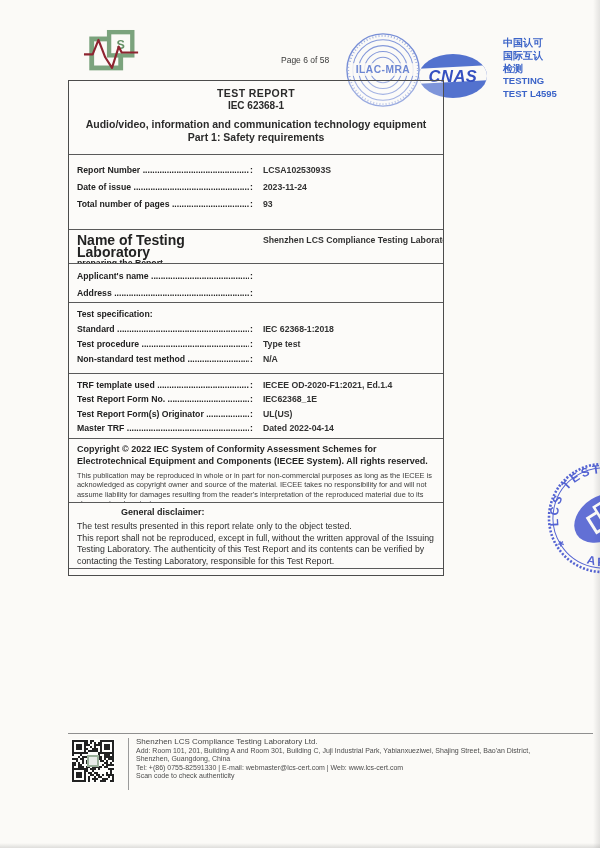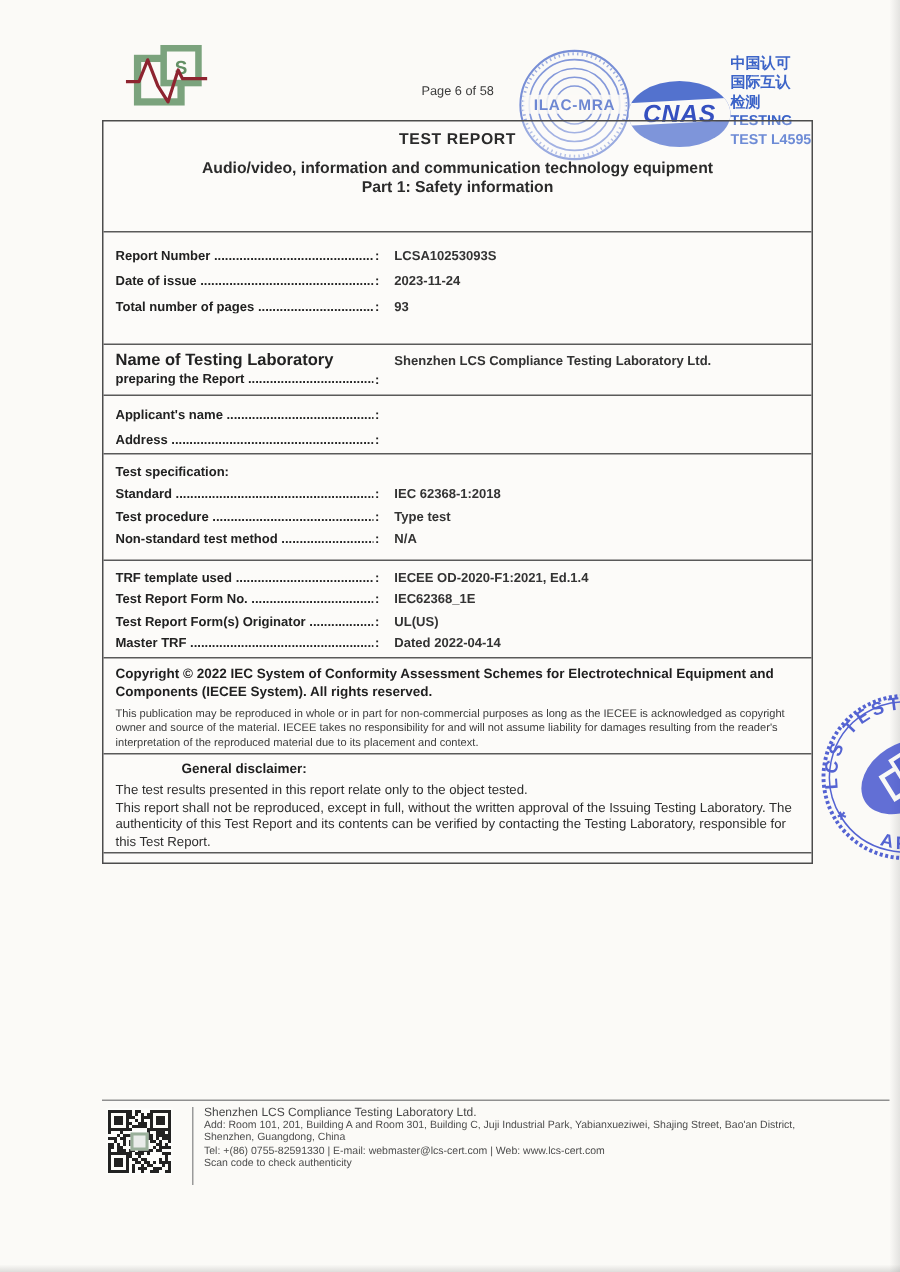--- a/index.html
+++ b/index.html
@@ -12,26 +12,26 @@
   .edge-right { position:absolute; right:0; top:0; width:7px; height:100%;
     background:linear-gradient(to right, rgba(120,120,120,0), rgba(120,120,120,.18)); }
   .edge-bottom { position:absolute; left:0; bottom:0; width:100%; height:5px;
     background:linear-gradient(to bottom, rgba(120,120,120,0), rgba(120,120,120,.22)); }
 
   
   .logo { position:absolute; left:83px; top:28px; width:58px; height:47px; }
   .page-indicator { position:absolute; left:281px; top:55px; font-size:8.5px; color:#3a3a3a; }
   .ilac-stamp { position:absolute; left:344px; top:31px; width:78px; height:78px; opacity:.82; }
   .cnas-logo { position:absolute; left:417px; top:51px; width:72px; height:50px; }
-  .cnas-text { position:absolute; left:487px; top:37px; line-height:1.28; color:#3c64c8; }
+  .cnas-text { position:absolute; left:503px; top:37px; line-height:1.28; color:#3c64c8; }
   .cnas-text .zh { font-size:10px; font-weight:bold; font-family:"DejaVu Sans",sans-serif; }
   .cnas-text .en { font-size:9.5px; font-weight:bold; }
 
   
-  .report { position:absolute; left:68px; top:80px; width:474px;
+  .report { position:absolute; left:68px; top:80px; width:376px;
     border:1.2px solid #4c4c4c; background:rgba(255,255,255,.25); }
   .sec { border-top:1px solid #5a5a5a; padding:0 8px; overflow:hidden; }
   .sec:first-child { border-top:none; }
   .sec-head { height:73px; text-align:center; padding-top:6px; }
   .doc-type { font-size:10.5px; font-weight:bold; letter-spacing:.4px; }
   .doc-standard { font-size:10px; font-weight:bold; margin-top:1px; }
   .doc-title1 { font-size:10.5px; font-weight:bold; margin-top:7px; }
   .doc-title2 { font-size:10.5px; font-weight:bold; margin-top:1px; }
 
   .sec-meta { height:75px; padding-top:3px; }
@@ -44,21 +44,21 @@
   .sec-blank { height:7px; }
 
   .frow { display:flex; align-items:flex-start; }
   .pt6 { padding-top:7px; } .pt5 { padding-top:5px; } .pt4 { padding-top:4.5px; }
   .flbl-wrap { width:172px; display:flex; flex:none; }
   .flbl { flex:1 1 auto; overflow:hidden; white-space:nowrap;
     font-size:8.7px; font-weight:bold; color:#222; }
   .fcolon { flex:none; font-size:8.7px; font-weight:bold; color:#222; padding-left:1px; }
   .fval { font-size:8.7px; color:#333; margin-left:10px; white-space:nowrap;font-weight:bold; }
   .two-line .flbl-col { width:172px; flex:none; }
-  .two-line .l1 { font-size:11px; font-weight:bold; color:#222; line-height:11.5px; }
+  .two-line .l1 { font-size:14px; font-weight:bold; color:#222; line-height:11.5px; }
   .two-line .l2 { font-size:8.7px; font-weight:bold; color:#222; line-height:11.5px;
     overflow:hidden; white-space:nowrap; }
   .two-line .fcolon { align-self:flex-end; }
   .spec-heading { font-size:8.7px; font-weight:bold; color:#222; padding-top:6px; }
 
   .copy-notice { font-size:9px; font-weight:bold; line-height:11.5px; color:#1f1f1f; }
   .copy-note { font-size:7.4px; line-height:9.3px; color:#3a3a3a; margin-top:4px; }
   .disc-heading { font-size:9px; font-weight:bold; color:#1f1f1f;margin-left:44px; }
   .disc-body { font-size:8.8px; line-height:11.6px; color:#2e2e2e; margin-top:4px; white-space:pre-line; }
 
@@ -122,22 +122,23 @@
     <div class="zh">国际互认</div>
     <div class="zh">检测</div>
     <div class="en">TESTING</div>
     <div class="en">TEST L4595</div>
   </div>
 
   <div class="report">
 
     <div class="sec sec-head">
       <div class="doc-type">TEST REPORT</div>
+      <div class="doc-standard">IEC 62368-1</div>
       <div class="doc-title1">Audio/video, information and communication technology equipment</div>
-      <div class="doc-title2">Part 1: Safety information</div>
+      <div class="doc-title2">Part 1: Safety requirements</div>
     </div>
 
     <div class="sec sec-meta">
       <div class="frow pt6">
         <span class="flbl-wrap">
             <span class="flbl">Report Number ......................................................................</span>
           </span>
         <span class="fcolon">:</span>
         <span class="fval">LCSA10253093S</span>
       </div>

